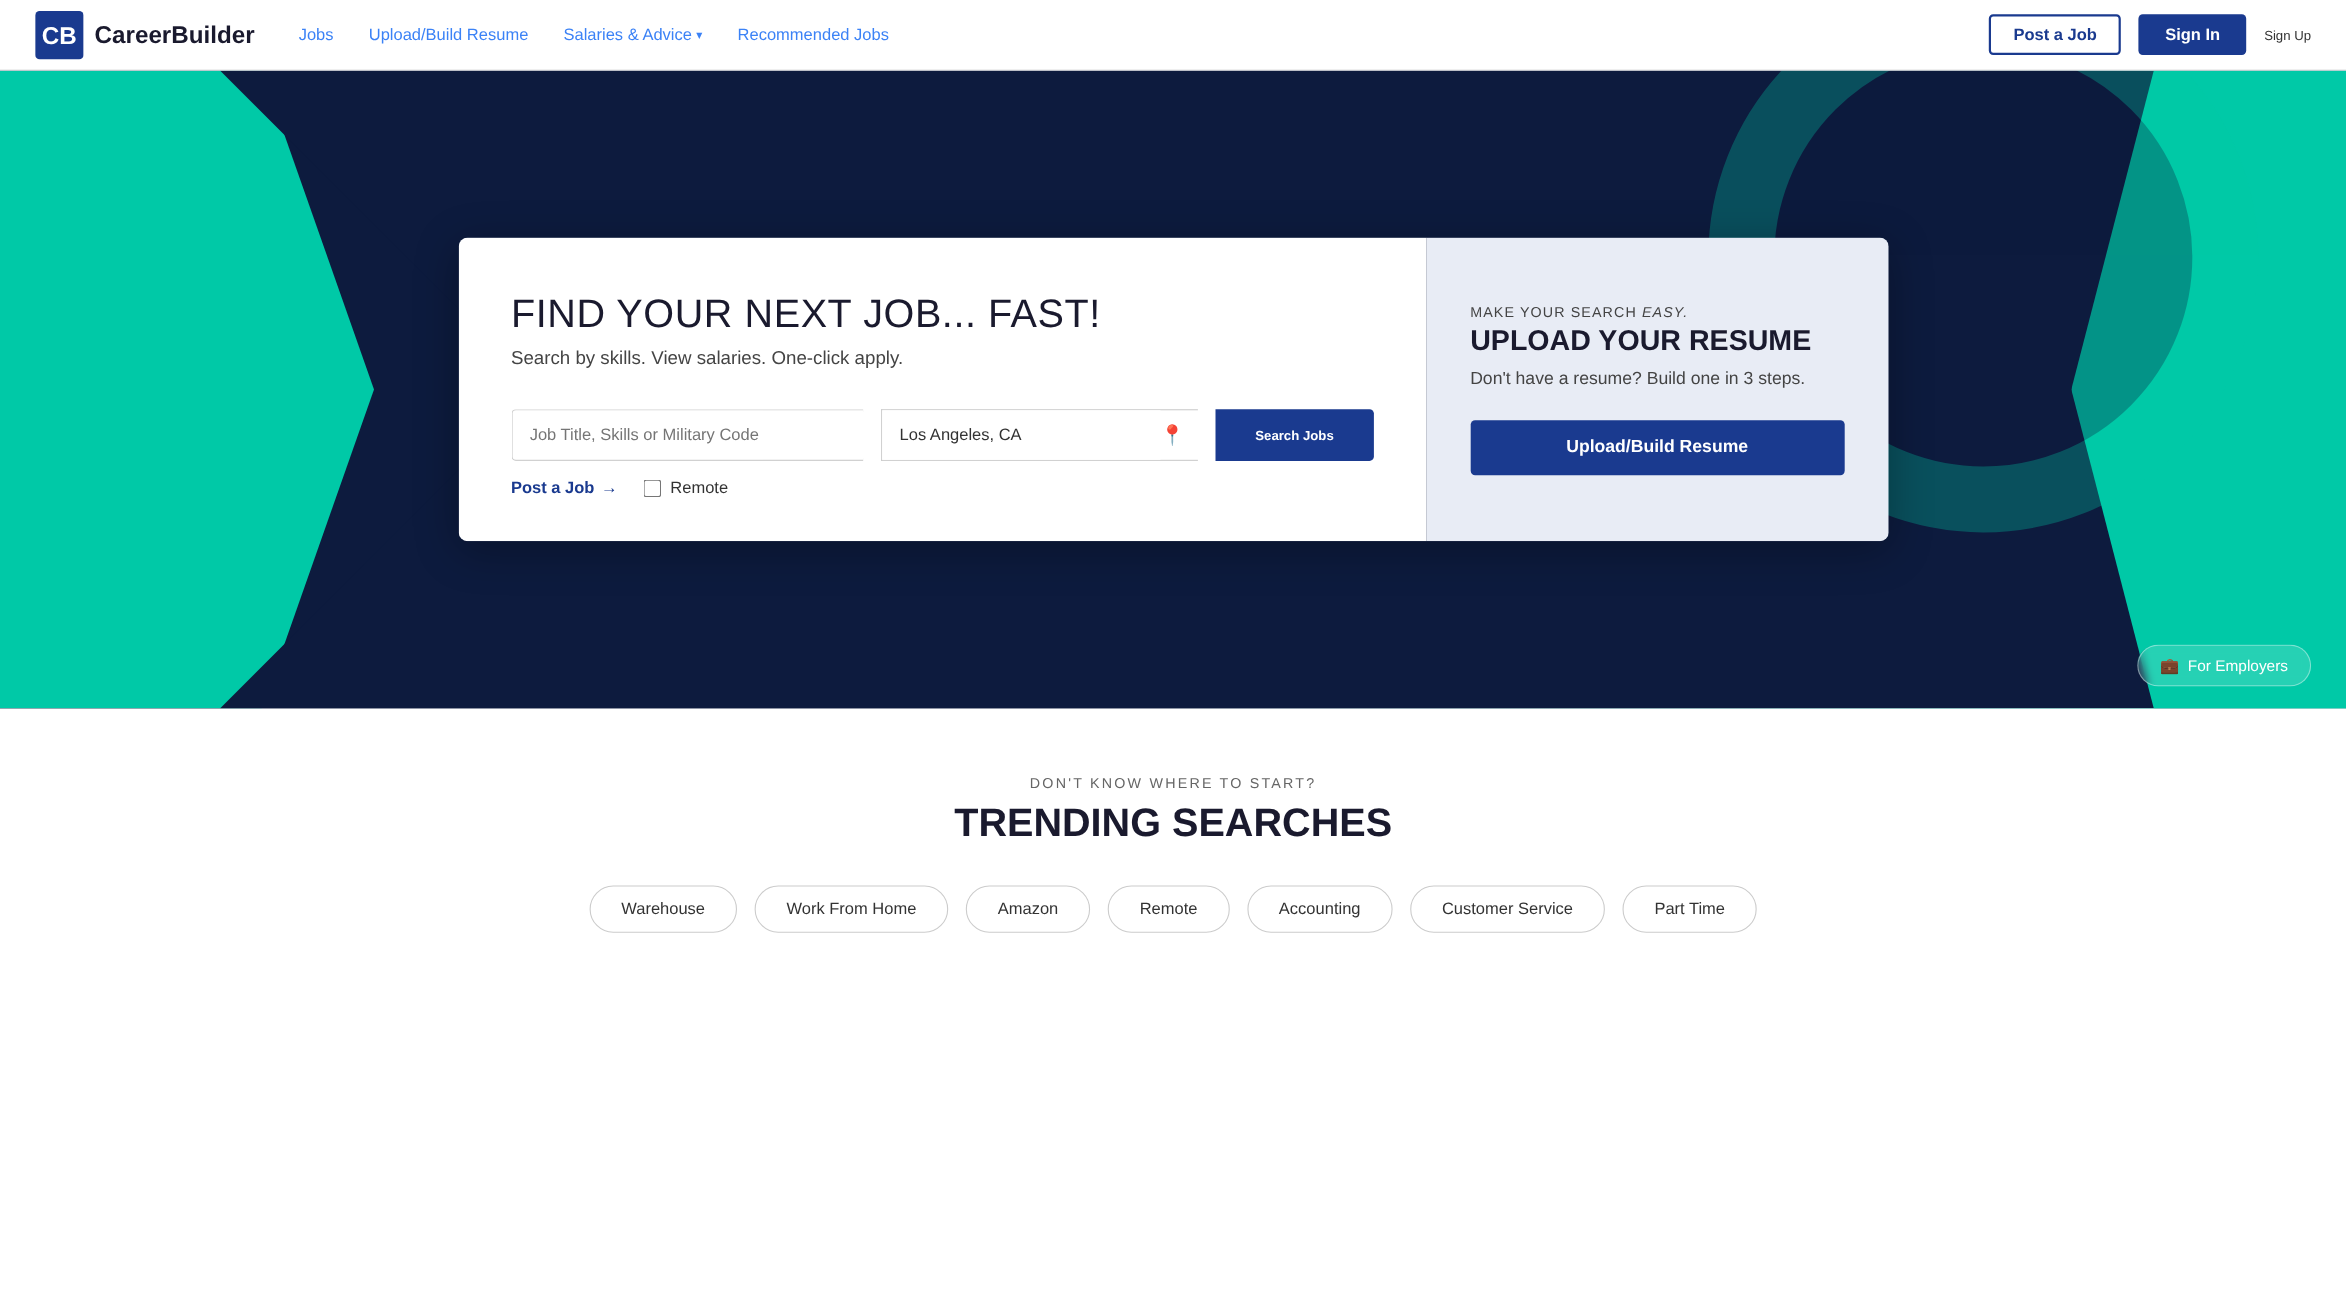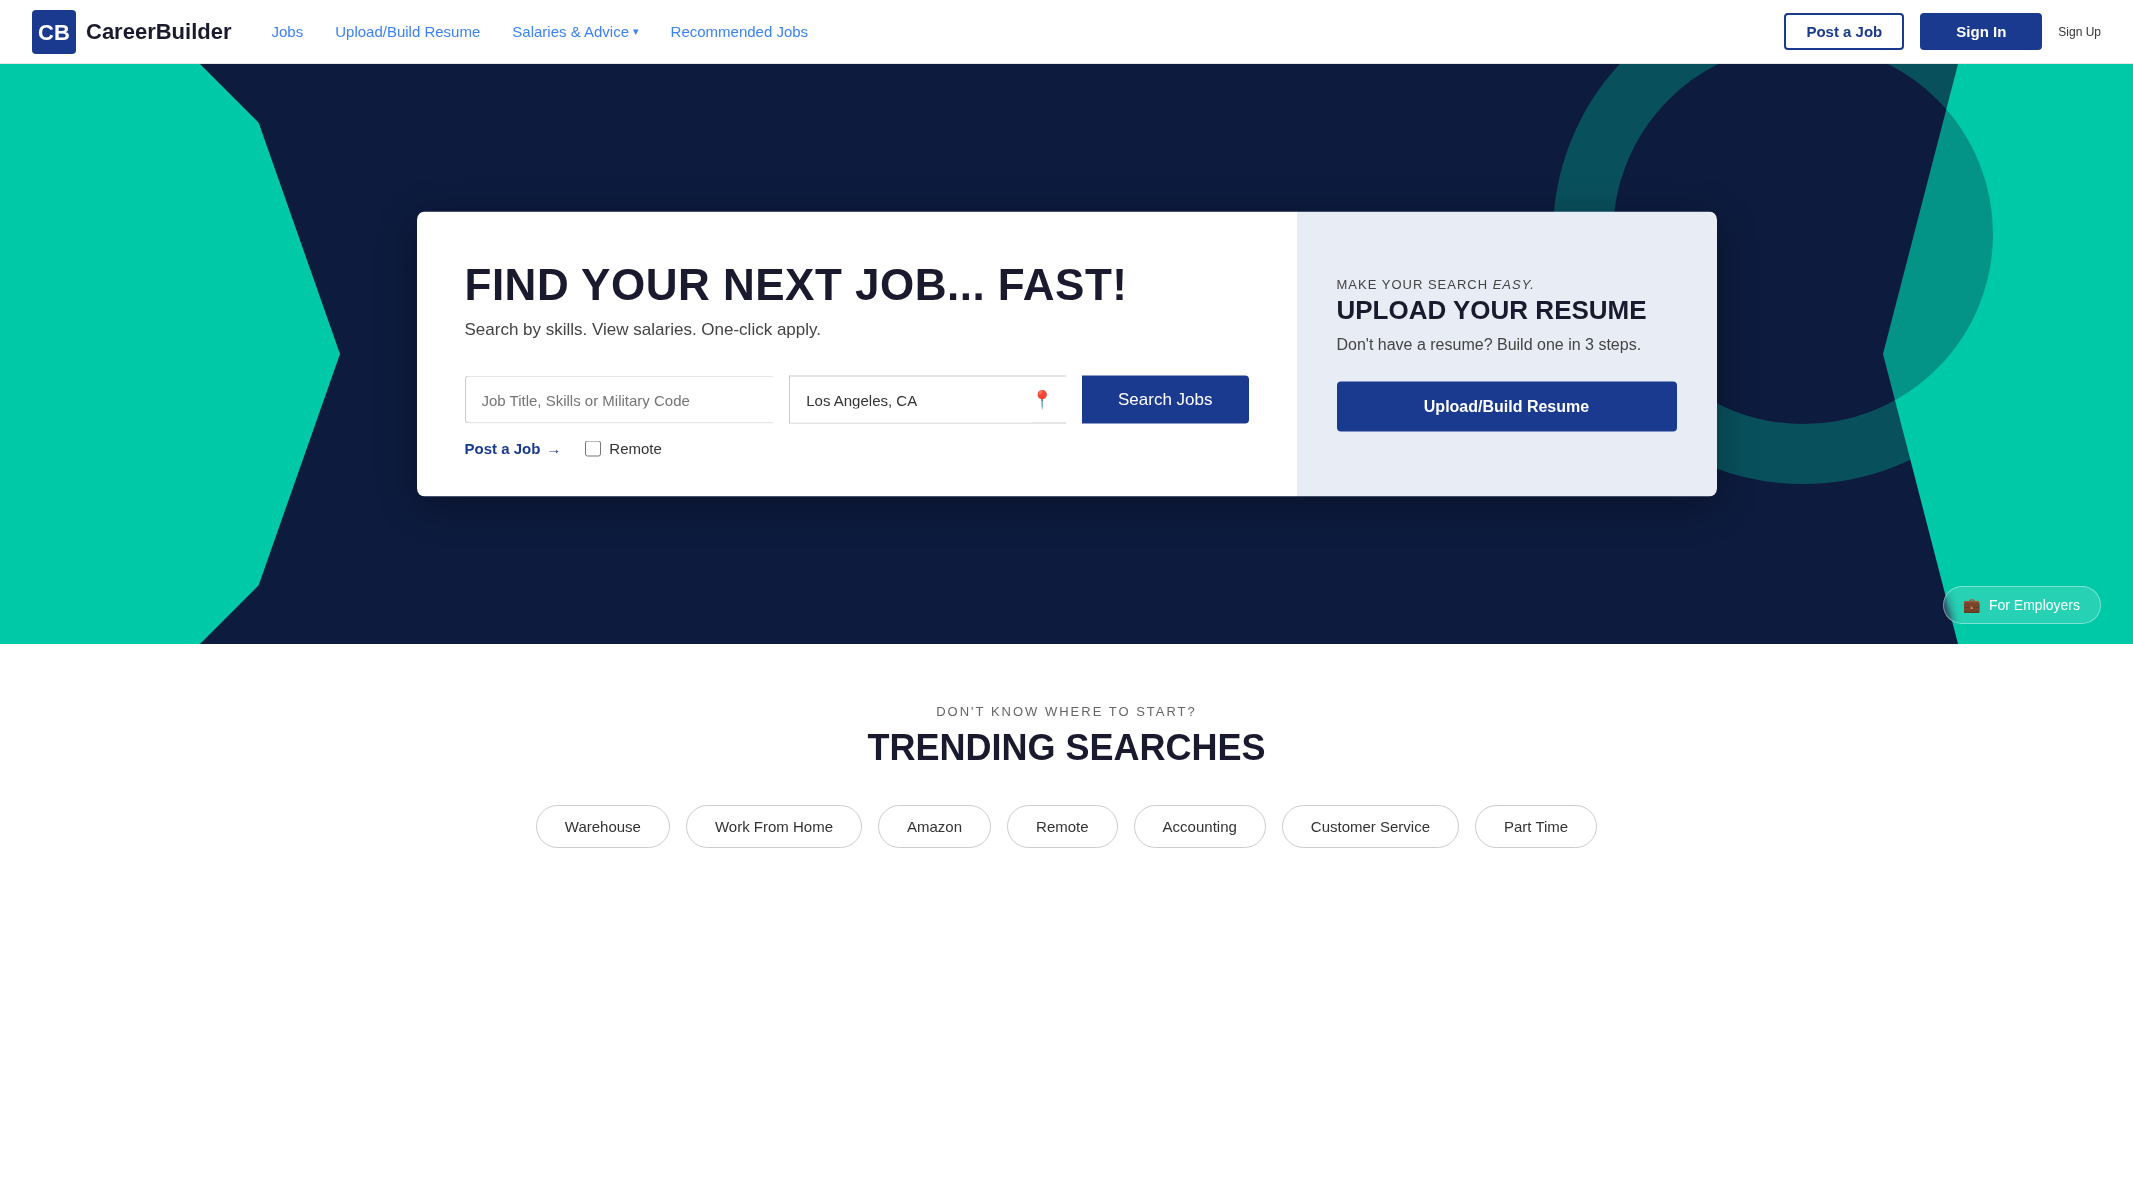--- a/index.html
+++ b/index.html
@@ -61,21 +61,21 @@
       color: #1a3a8f;
       padding: 8px 20px;
       border-radius: 4px;
       font-size: 15px;
       font-weight: 600;
       cursor: pointer;
     }
     .btn-sign-in {
       background: #1a3a8f;
       color: #fff;
-      padding: 10px 36px;
+      padding: 10px 24px;
       border-radius: 4px;
       font-size: 15px;
       font-weight: 600;
       cursor: pointer;
       border: none;
     }
     .btn-sign-up {
       color: #333;
       background: transparent;
       border: none;
@@ -154,22 +154,22 @@
     }
     .hero-card-right {
       background: #e8ecf5;
       width: 420px;
       padding: 48px 40px;
       display: flex;
       flex-direction: column;
       justify-content: center;
     }
     .hero-title {
-      font-size: 44px;
-      font-weight: 700;
+      font-size: 36px;
+      font-weight: 400;
       color: #1a1a2e;
       letter-spacing: 0.5px;
       margin-bottom: 10px;
     }
     .hero-subtitle {
       font-size: 17px;
       color: #444;
       margin-bottom: 36px;
     }
     .search-bar {
@@ -205,22 +205,22 @@
     .location-icon {
       padding-right: 12px;
       color: #555;
       font-size: 18px;
     }
     .btn-search {
       background: #1a3a8f;
       color: #fff;
       border: none;
       padding: 14px 36px;
-      font-size: 17px;
-      font-weight: 400;
+      font-size: 12px;
+      font-weight: 700;
       cursor: pointer;
       border-radius: 0 4px 4px 0;
       white-space: nowrap;
     }
     .search-options {
       display: flex;
       align-items: center;
       gap: 24px;
     }
     .post-job-link {

